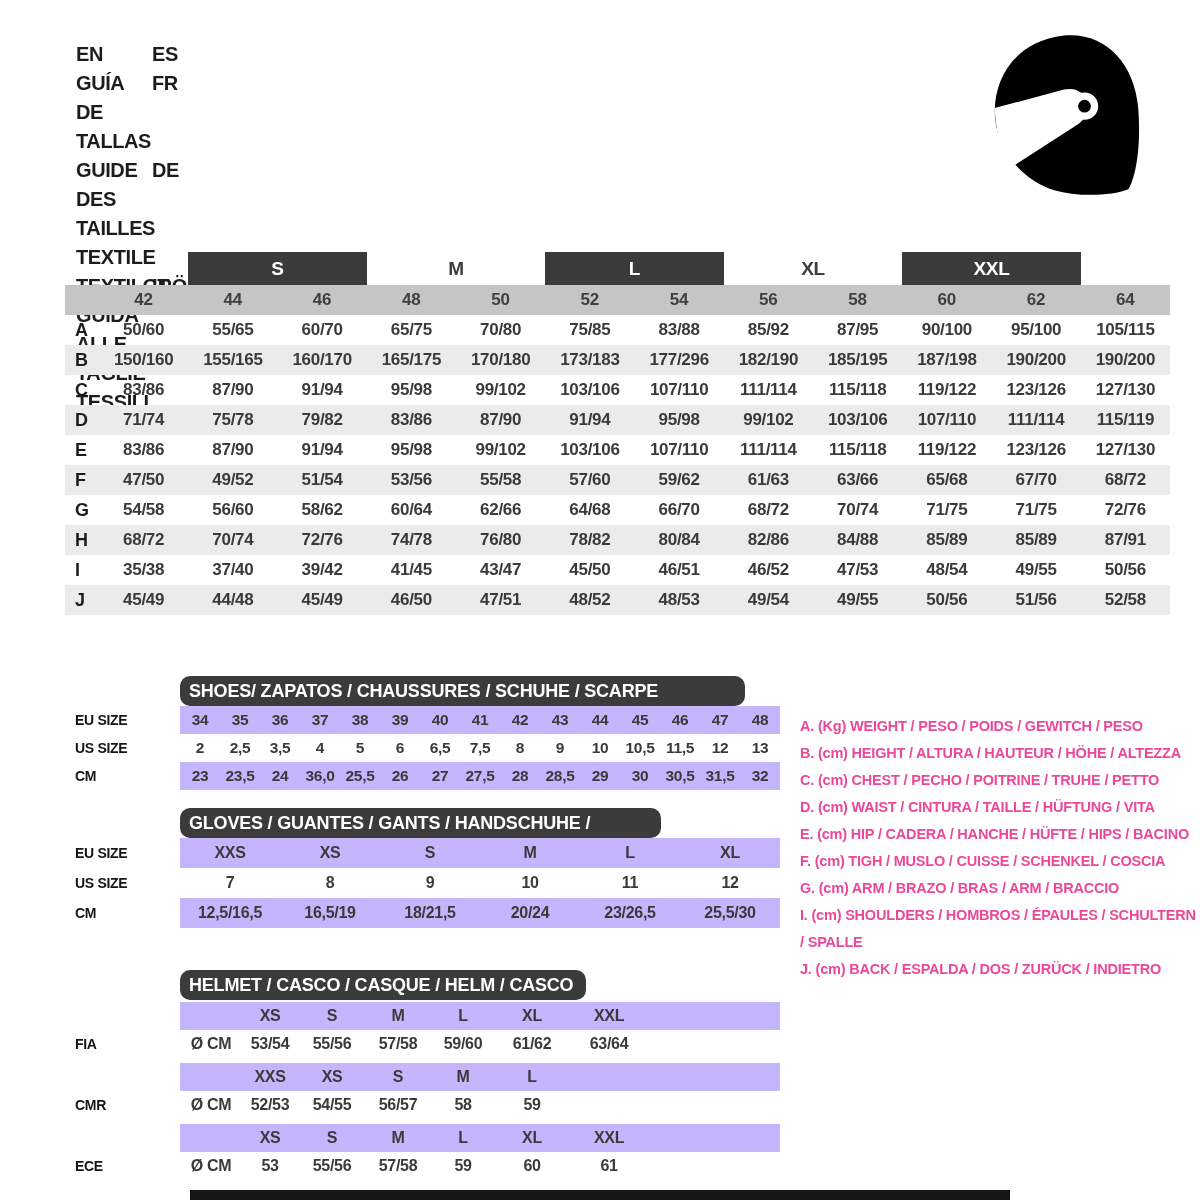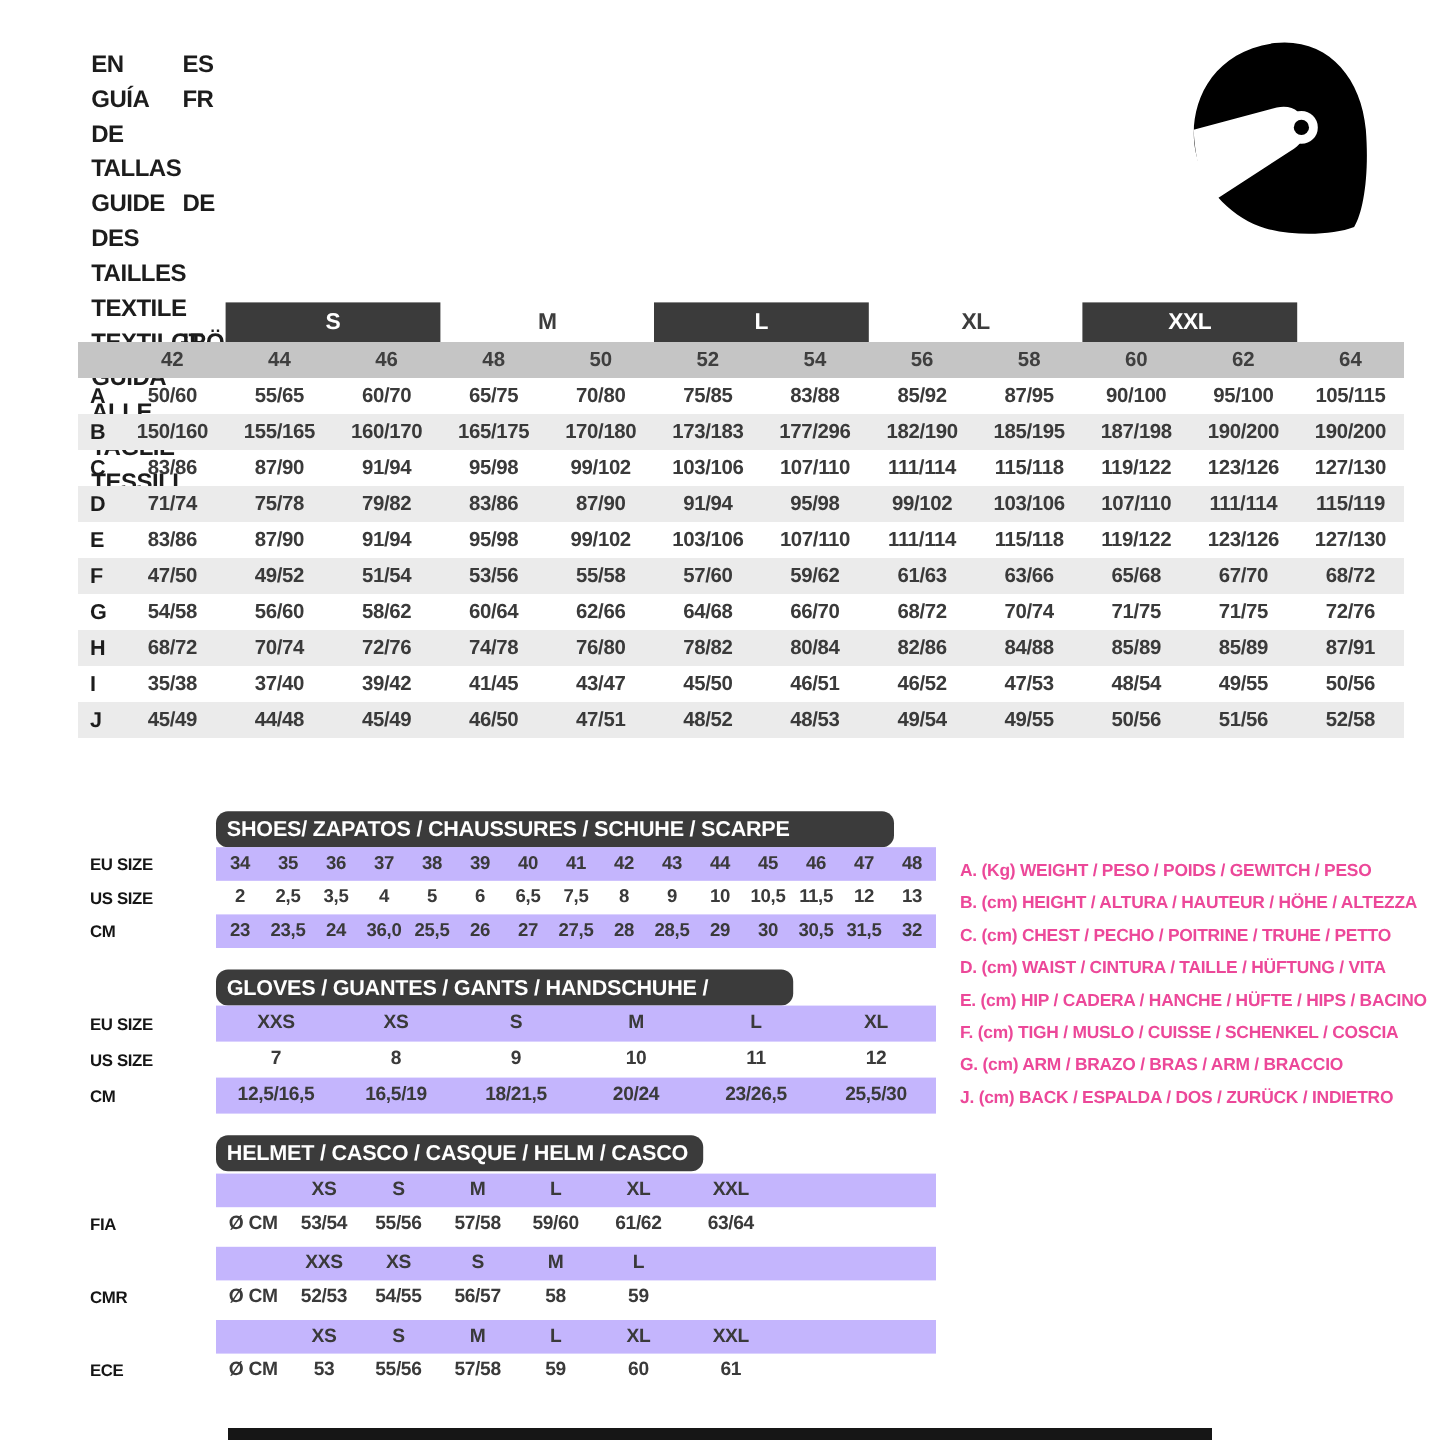--- a/index.html
+++ b/index.html
@@ -24,21 +24,21 @@
   .drow{height:30px;align-items:center;font-size:17px;color:#3a3a3a;letter-spacing:-0.3px;}
   .drow.stripe{background:#ebebeb;}
   .drow .letter{padding-left:10px;font-size:18px;color:#1c1c1c;}
   .drow .cell{text-align:center;}
 
   
   .bt{position:absolute;left:75px;width:710px;font-weight:bold;}
   #shoes{top:676px;} #gloves{top:808px;} #helmet-tbl{top:946px;}
   .bar{margin-left:105px;background:#3b3b3b;color:#fff;height:30px;line-height:30px;
        padding-left:9px;font-size:18px;letter-spacing:-0.2px;box-sizing:border-box;border-radius:10px;}
-  .bar-shoes{width:565px;} .bar-gloves{width:481px;} .bar-helmet{width:406px;}
+  .bar-shoes{width:565px;} .bar-gloves{width:481px;} .bar-helmet{width:406px;margin-top:24px;}
   .trow{display:flex;height:28px;line-height:28px;}
   .rlabel{width:105px;font-size:14px;color:#151515;letter-spacing:-0.3px;}
   .rcontent{width:600px;font-size:16px;color:#3a3a3a;letter-spacing:-0.3px;}
   .shaded{background:#c4b5fd;}
   #shoes .rcontent{display:grid;grid-template-columns:repeat(15,1fr);text-align:center;font-size:15.5px;}
   #gloves .trow{height:30px;line-height:30px;}
   #gloves .rcontent{display:grid;grid-template-columns:repeat(6,100px);text-align:center;}
   .hgrid{display:grid;grid-template-columns:62px 56px 68px 64px 66px 72px 82px;text-align:center;}
   #helmet-tbl .band{margin-top:5px;}
   #helmet-tbl .bar + .trow{margin-top:2px;}
@@ -428,17 +428,18 @@
     </div>
 
   <div class="legend" id="legend">
       <div class="litem">A. (Kg) WEIGHT / PESO / POIDS / GEWITCH / PESO</div>
       <div class="litem">B. (cm) HEIGHT / ALTURA / HAUTEUR / HÖHE / ALTEZZA</div>
       <div class="litem">C. (cm) CHEST / PECHO / POITRINE / TRUHE / PETTO</div>
       <div class="litem">D. (cm) WAIST / CINTURA / TAILLE / HÜFTUNG / VITA</div>
       <div class="litem">E. (cm) HIP / CADERA / HANCHE / HÜFTE / HIPS /  BACINO</div>
       <div class="litem">F. (cm) TIGH / MUSLO / CUISSE / SCHENKEL / COSCIA</div>
       <div class="litem">G. (cm) ARM / BRAZO / BRAS / ARM / BRACCIO</div>
+      <div class="litem">I. (cm) SHOULDERS / HOMBROS / ÉPAULES / SCHULTERN / SPALLE</div>
       <div class="litem">J. (cm) BACK / ESPALDA / DOS / ZURÜCK / INDIETRO</div>
     </div>
 
   <div class="bottom-bar"></div>
 </div>
 
 </body></html>

